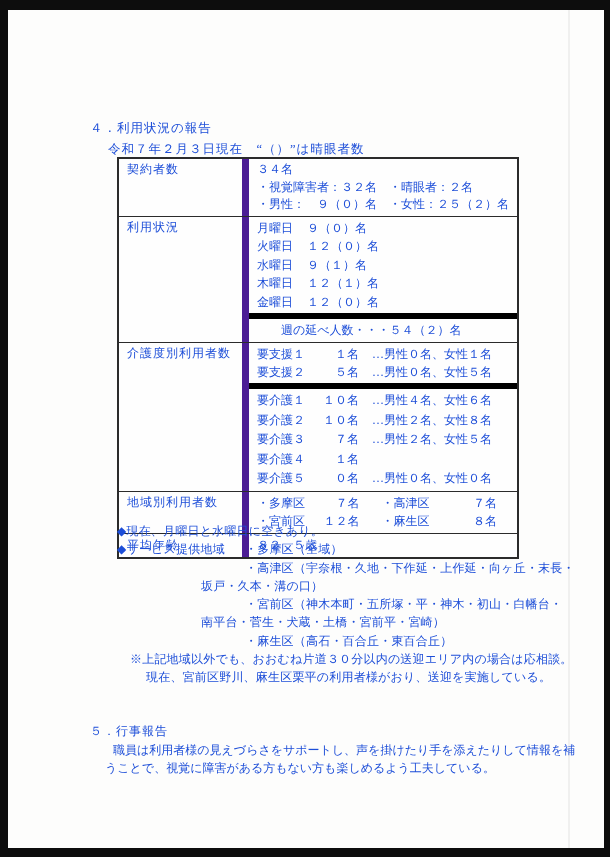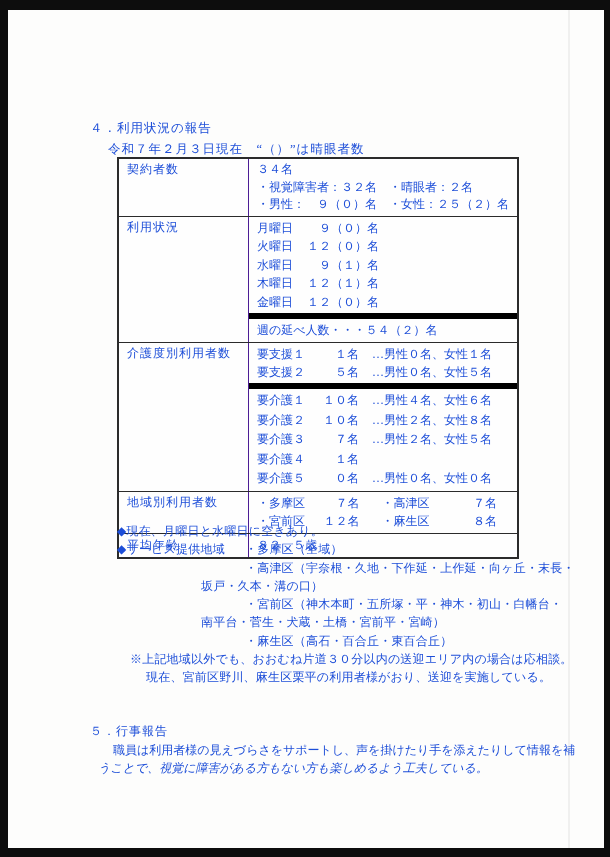--- a/index.html
+++ b/index.html
@@ -26,56 +26,56 @@
   
   .tbl{
     position:absolute;left:109px;top:147px;width:402px;
     border:2px solid #2b2b2b;background:#fefefe;
     box-sizing:border-box;
   }
   .trow{display:flex;border-bottom:1px solid #2b2b2b;}
   .trow:last-child{border-bottom:none;}
   .tlabel{
     width:130px;min-width:130px;box-sizing:border-box;
-    border-right:1px solid #4c1d95;
+    border-right:7px solid #4c1d95;
     padding:2px 4px 0 8px;line-height:17.5px;letter-spacing:1px;
   }
   .tval{flex:1;min-width:0;}
   .pad{padding:2px 20px 2px 8px;}
   .lh175{line-height:17.5px;}
   .lh186{line-height:18.6px;}
   .lh18{line-height:18px;}
   .lh194{line-height:19.4px;}
   .lh185{line-height:18.5px;}
   .subdiv{border-bottom:6px solid #000000;}
   .line{display:flex;white-space:nowrap;}
   .day-name{width:50px;}
-  .day-count{width:72px;text-align:right;}
+  .day-count{width:72px;text-align:left;}
   .care-level{width:58px;}
   .care-count{width:44px;text-align:right;}
   .care-detail{margin-left:13px;}
   .reg-name{width:66px;}
   .reg-count{width:42px;text-align:right;}
   .reg-name2{width:66px;margin-left:22px;}
   .reg-count2{width:56px;text-align:right;}
-  .total-line{line-height:19px;}
+  .total-line{line-height:19px;margin-left:24px;}
   .age-line{line-height:19px;}
   
   .notes{position:absolute;left:109px;top:512px;width:470px;line-height:18.3px;letter-spacing:0.2px;}
   .svc-line{display:flex;}
   .svc-label{width:128px;}
   .svc-cont1{margin-left:128px;}
   .svc-cont2{margin-left:84px;}
   .note-kome{margin-left:13px;}
   .note-cont{margin-left:29px;}
   
   .sec5{position:absolute;left:82px;top:712px;line-height:18.5px;}
   .sec5-heading{letter-spacing:1px;}
   .sec5-p1{margin-left:23px;}
-  .sec5-p2{margin-left:8px;font-style:italic;}
+  .sec5-p2{margin-left:15px;}
 </style>
 </head>
 <body>
 
 <div class="page">
   <div class="scan-line"></div>
 
   <div class="sec4-heading nowrap">４．利用状況の報告</div>
   <div class="sec4-sub nowrap">令和７年２月３日現在　“（）”は晴眼者数</div>
 

